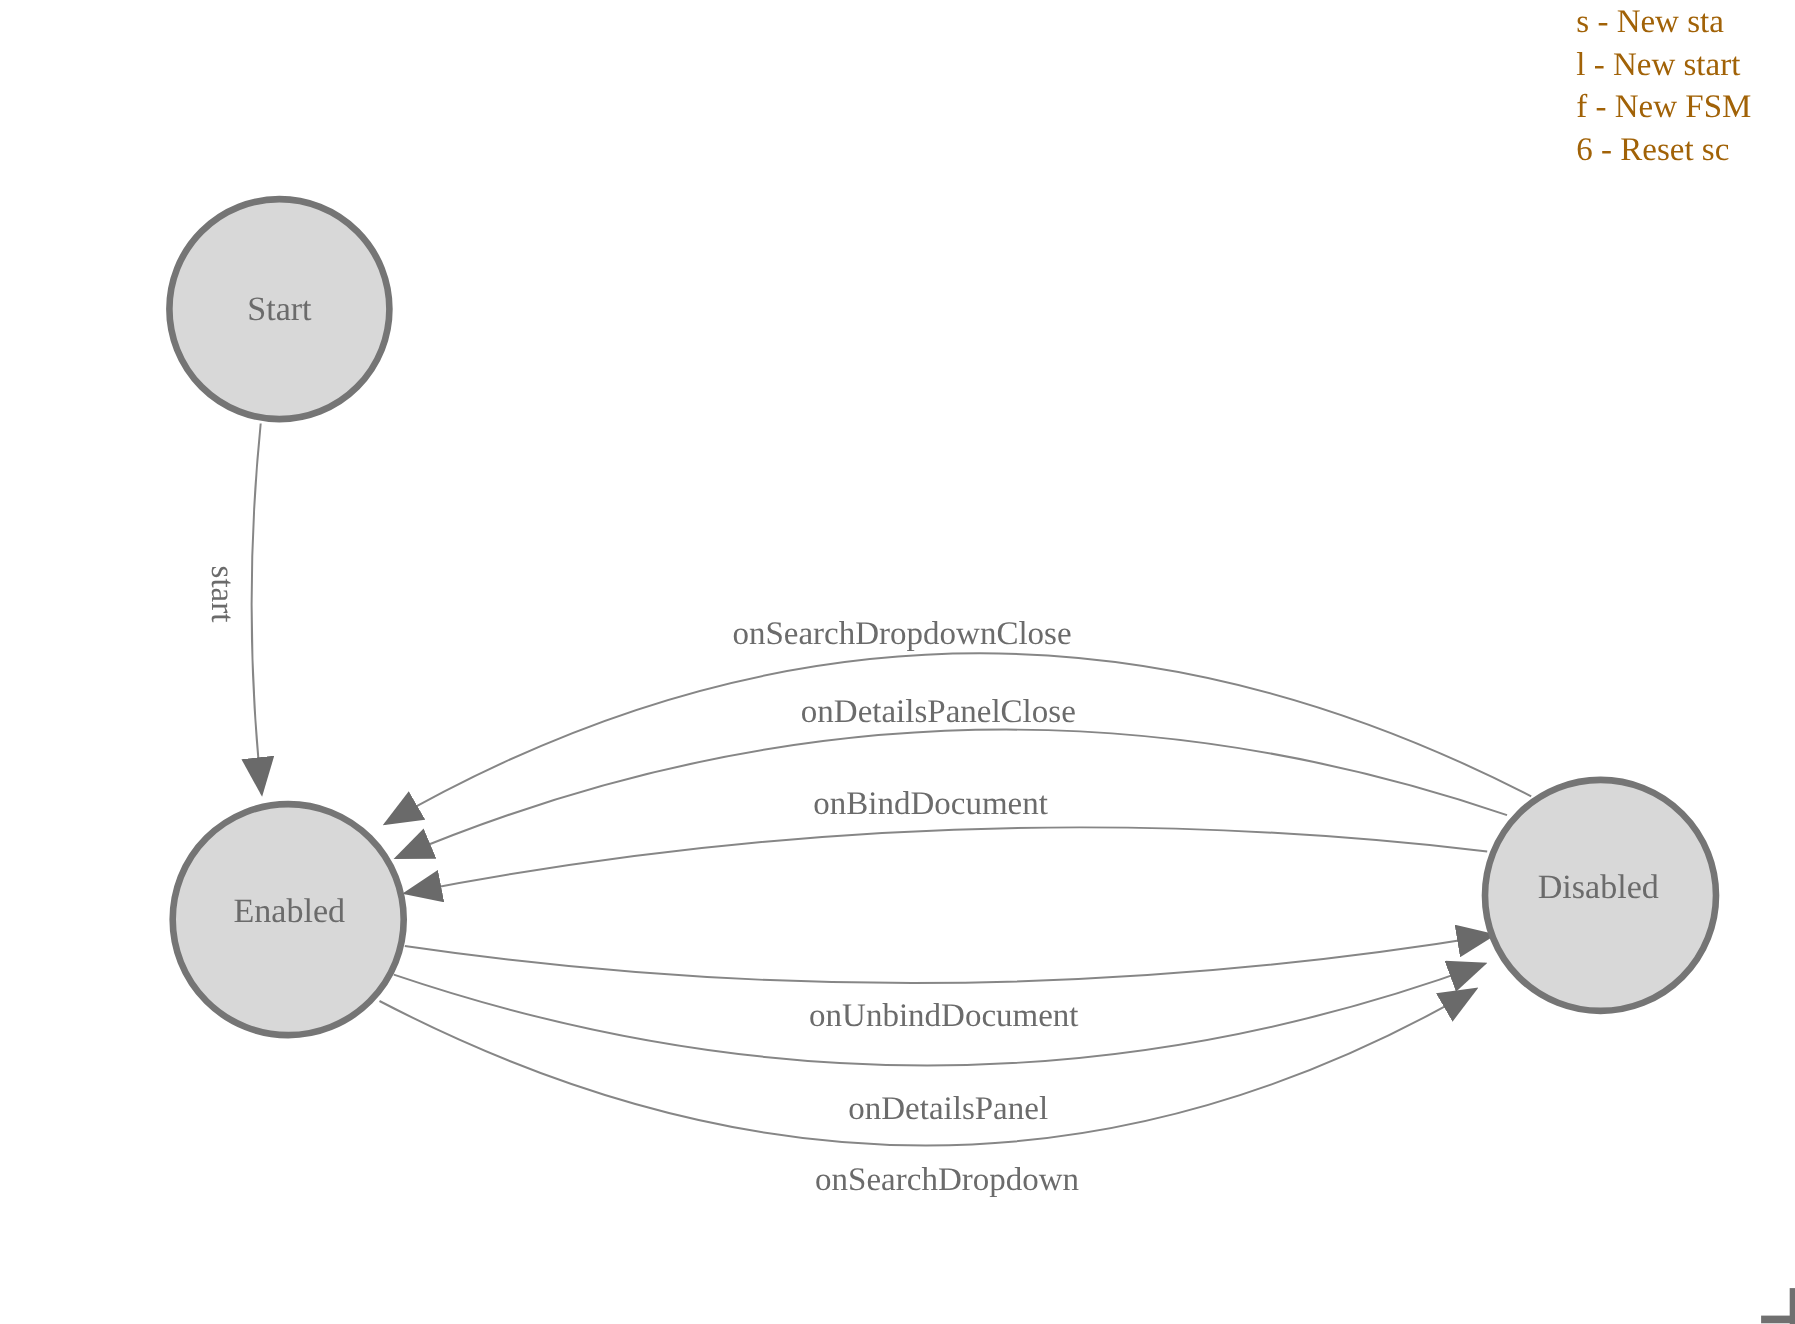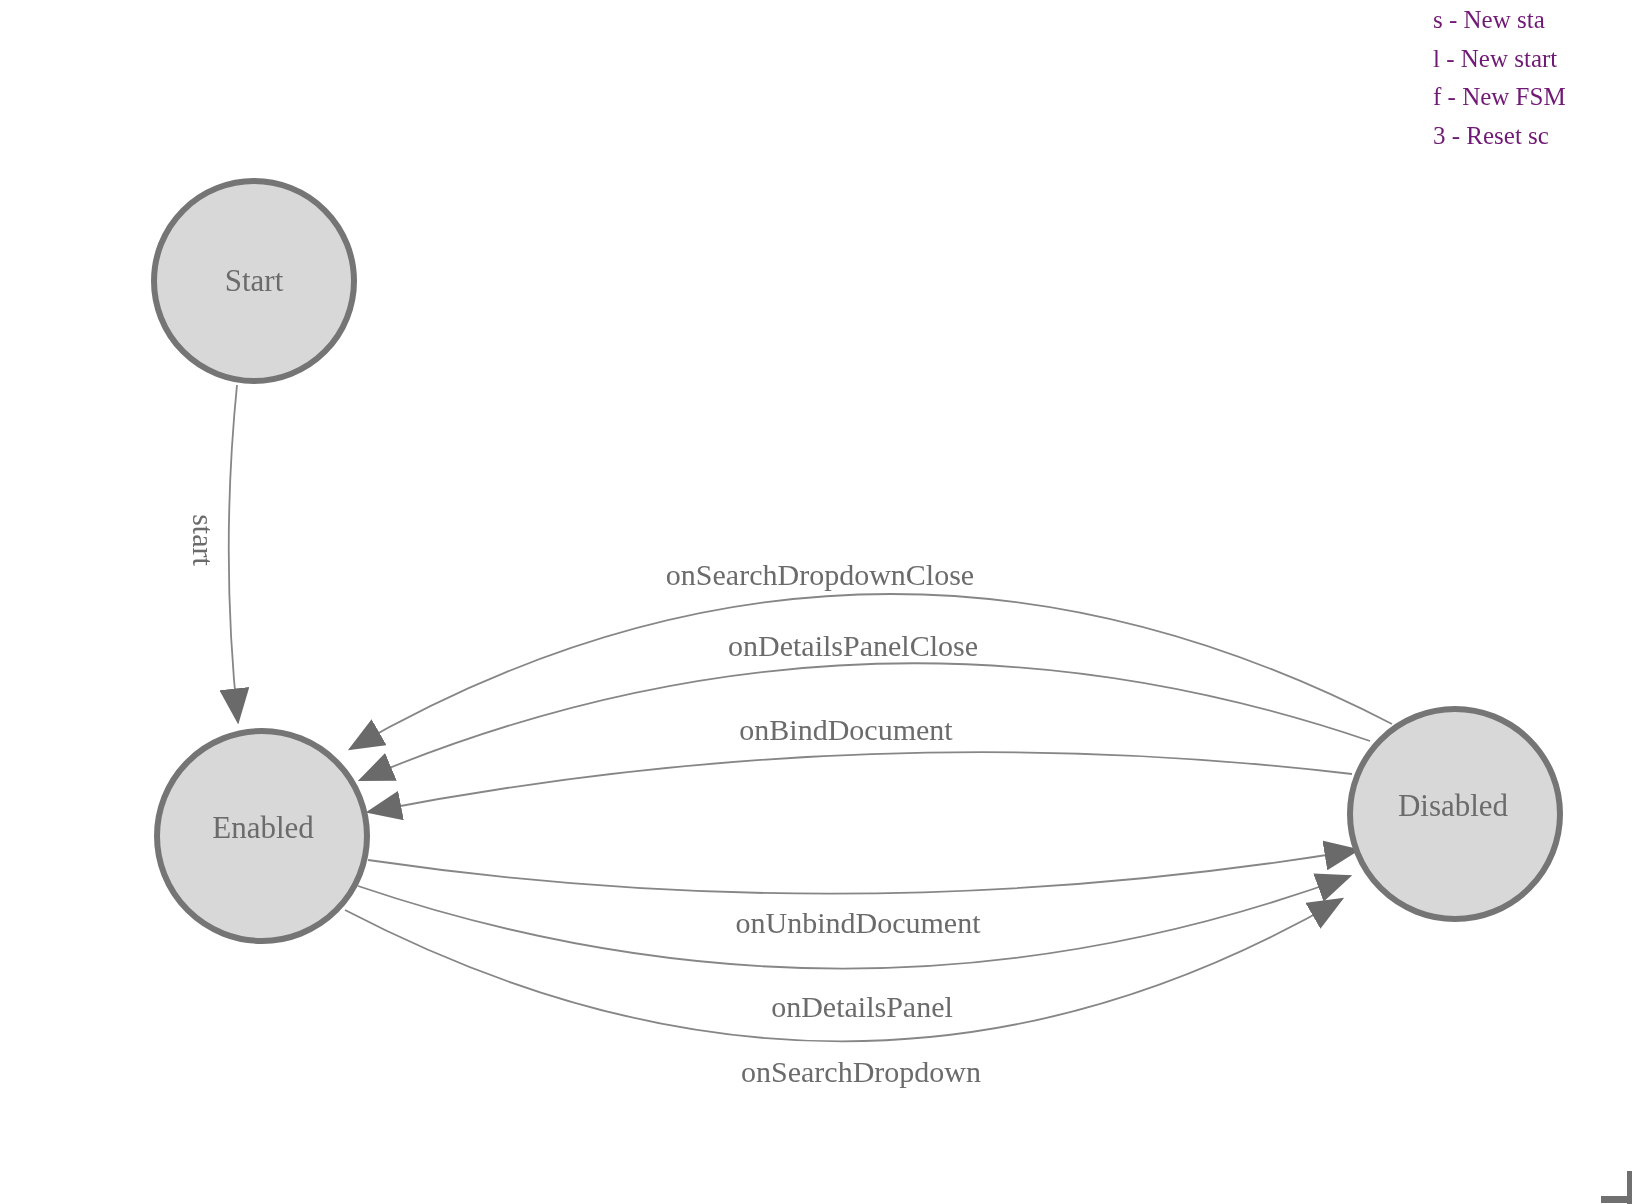--- a/index.html
+++ b/index.html
@@ -35,22 +35,22 @@
   .edge-label {
     fill: #6b6b6b;
     font-size: 30px;
     text-anchor: middle;
   }
 
   #legend {
     position: absolute;
     left: 1433px;
     top: 1px;
-    color: #701a75;
-    font-size: 25px;
+    color: #a16207;
+    font-size: 30px;
     line-height: 38.5px;
     white-space: nowrap;
   }
 
   .corner-bar {
     position: absolute;
     background: #707070;
   }
   #corner-bar-vertical {
     left: 1627px;
@@ -103,19 +103,19 @@
     <text class="state-label" x="263" y="838">Enabled</text>
 
     <circle class="state-circle" cx="1455" cy="814" r="105"></circle>
     <text class="state-label" x="1453" y="816">Disabled</text>
   </svg>
 
   <div id="legend">
     <div>s - New sta</div>
     <div>l - New start</div>
     <div>f - New FSM</div>
-    <div>3 - Reset sc</div>
+    <div>6 - Reset sc</div>
   </div>
 
   <div id="corner-bar-vertical" class="corner-bar"></div>
   <div id="corner-bar-horizontal" class="corner-bar"></div>
 
 </div>
 
 </body></html>

